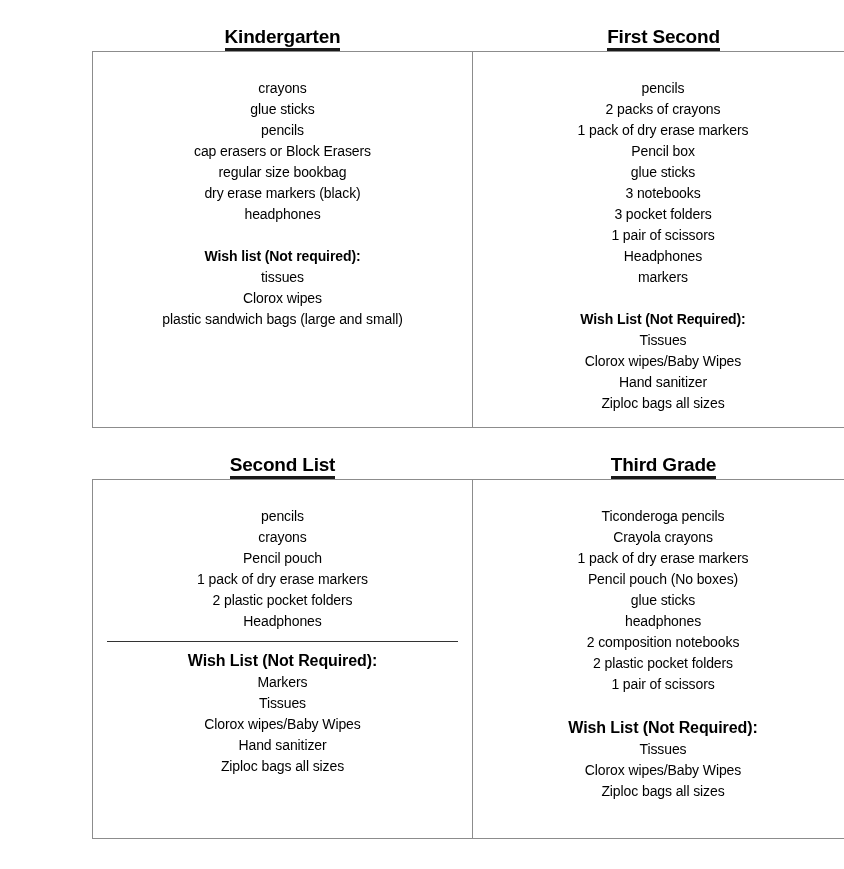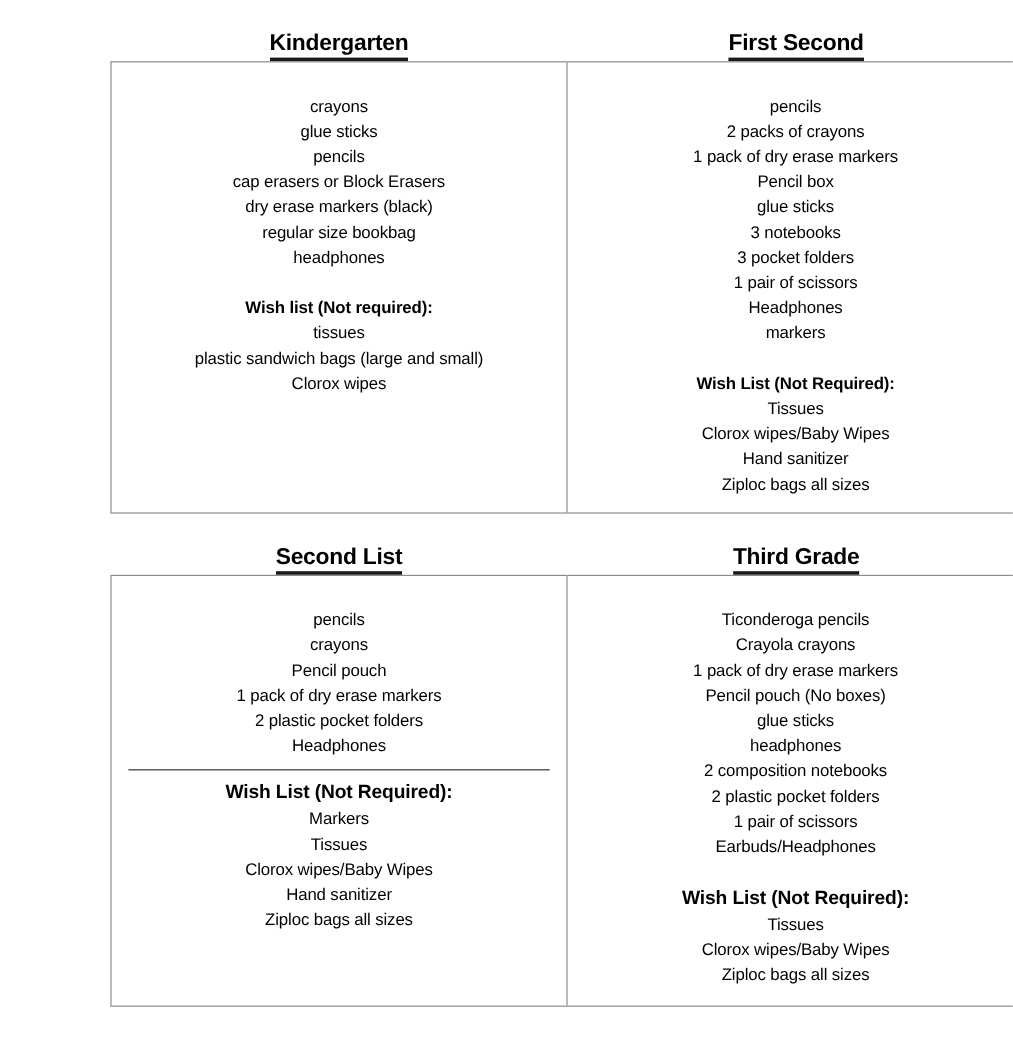--- a/index.html
+++ b/index.html
@@ -108,28 +108,28 @@
     <div class="row">
       <div class="cell left">
         <div class="heading-wrap">
           <div class="heading">Kindergarten</div>
         </div>
         <div class="box h-tall">
             <div class="item">crayons</div>
             <div class="item">glue sticks</div>
             <div class="item">pencils</div>
             <div class="item">cap erasers or Block Erasers</div>
+            <div class="item">regular size bookbag</div>
             <div class="item">dry erase markers (black)</div>
-            <div class="item">regular size bookbag</div>
             <div class="item">headphones</div>
             <div class="item spacer"></div>
             <div class="item bold">Wish list (Not required):</div>
             <div class="item">tissues</div>
+            <div class="item">Clorox wipes</div>
             <div class="item">plastic sandwich bags (large and small)</div>
-            <div class="item">Clorox wipes</div>
           </div>
       </div>
       <div class="cell right">
         <div class="heading-wrap">
           <div class="heading">First Second</div>
         </div>
         <div class="box h-tall">
             <div class="item">pencils</div>
             <div class="item">2 packs of crayons</div>
             <div class="item">1 pack of dry erase markers</div>
@@ -180,21 +180,20 @@
         <div class="box h-short">
             <div class="item">Ticonderoga pencils</div>
             <div class="item">Crayola crayons</div>
             <div class="item">1 pack of dry erase markers</div>
             <div class="item">Pencil pouch (No boxes)</div>
             <div class="item">glue sticks</div>
             <div class="item">headphones</div>
             <div class="item">2 composition notebooks</div>
             <div class="item">2 plastic pocket folders</div>
             <div class="item">1 pair of scissors</div>
-            <div class="item">Earbuds/Headphones</div>
             <div class="item spacer"></div>
             <div class="item bold-lg">Wish List (Not Required):</div>
             <div class="item">Tissues</div>
             <div class="item">Clorox wipes/Baby Wipes</div>
             <div class="item">Ziploc bags all sizes</div>
           </div>
       </div>
     </div>
 
   </div>

